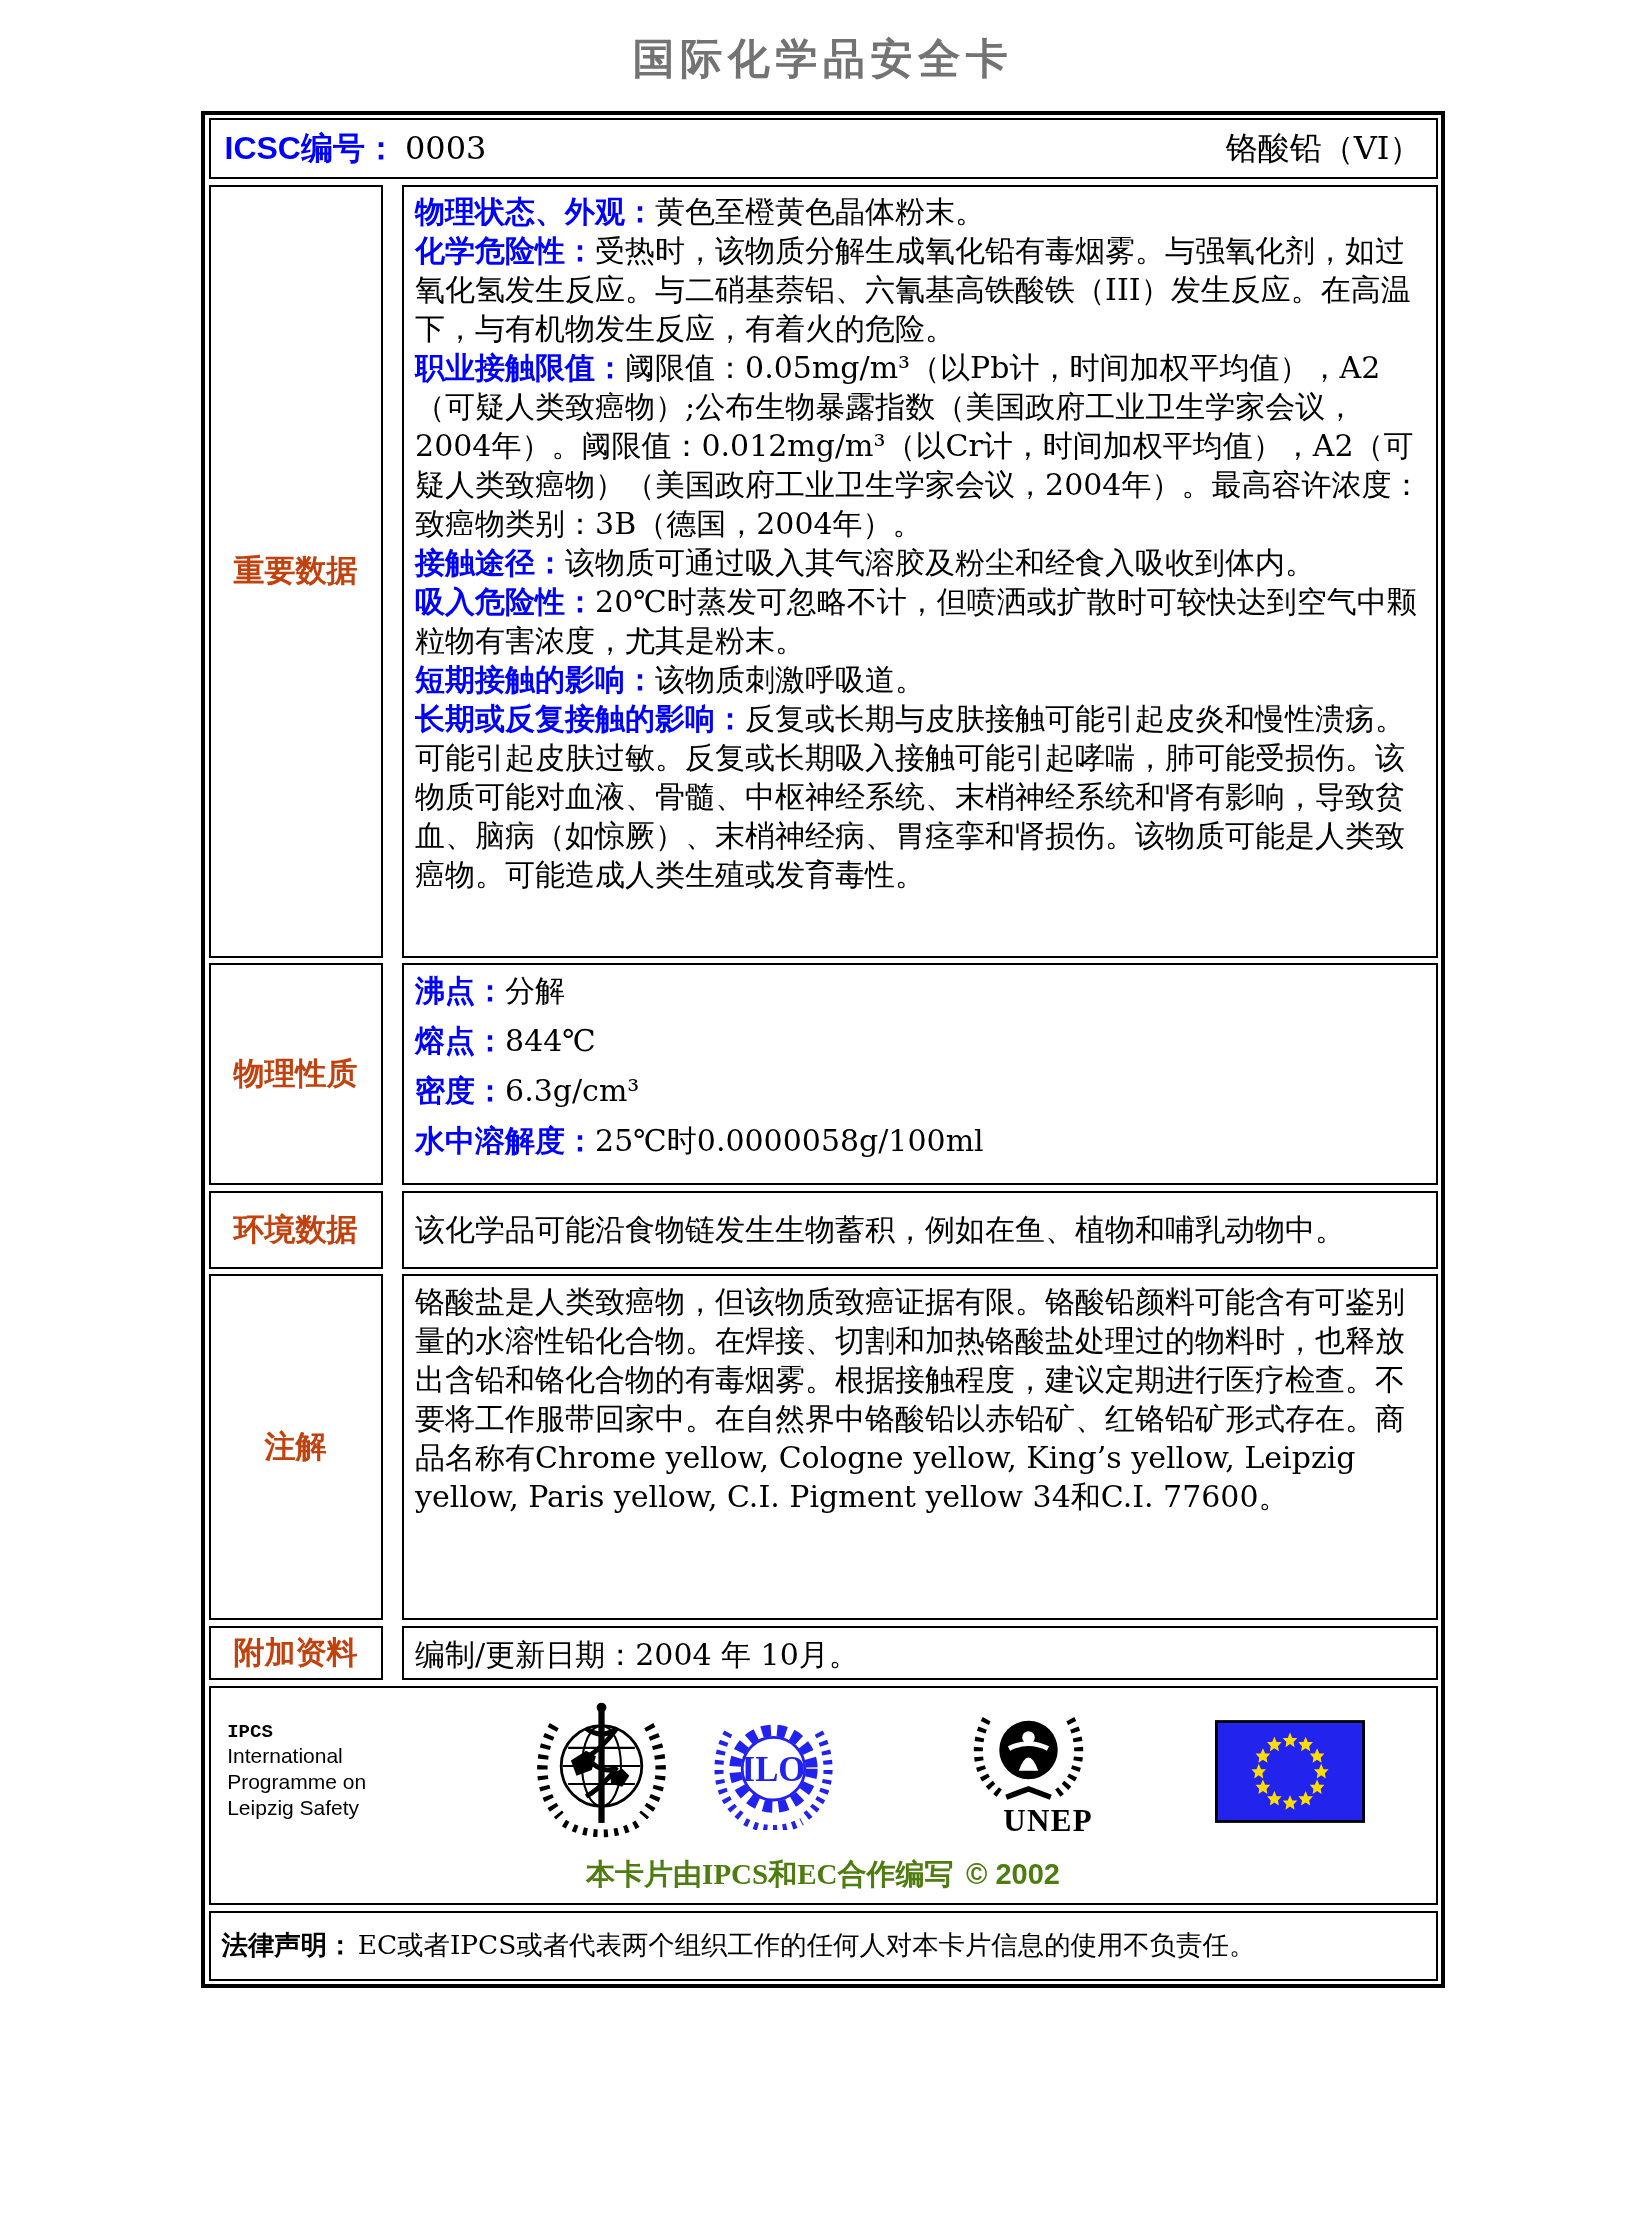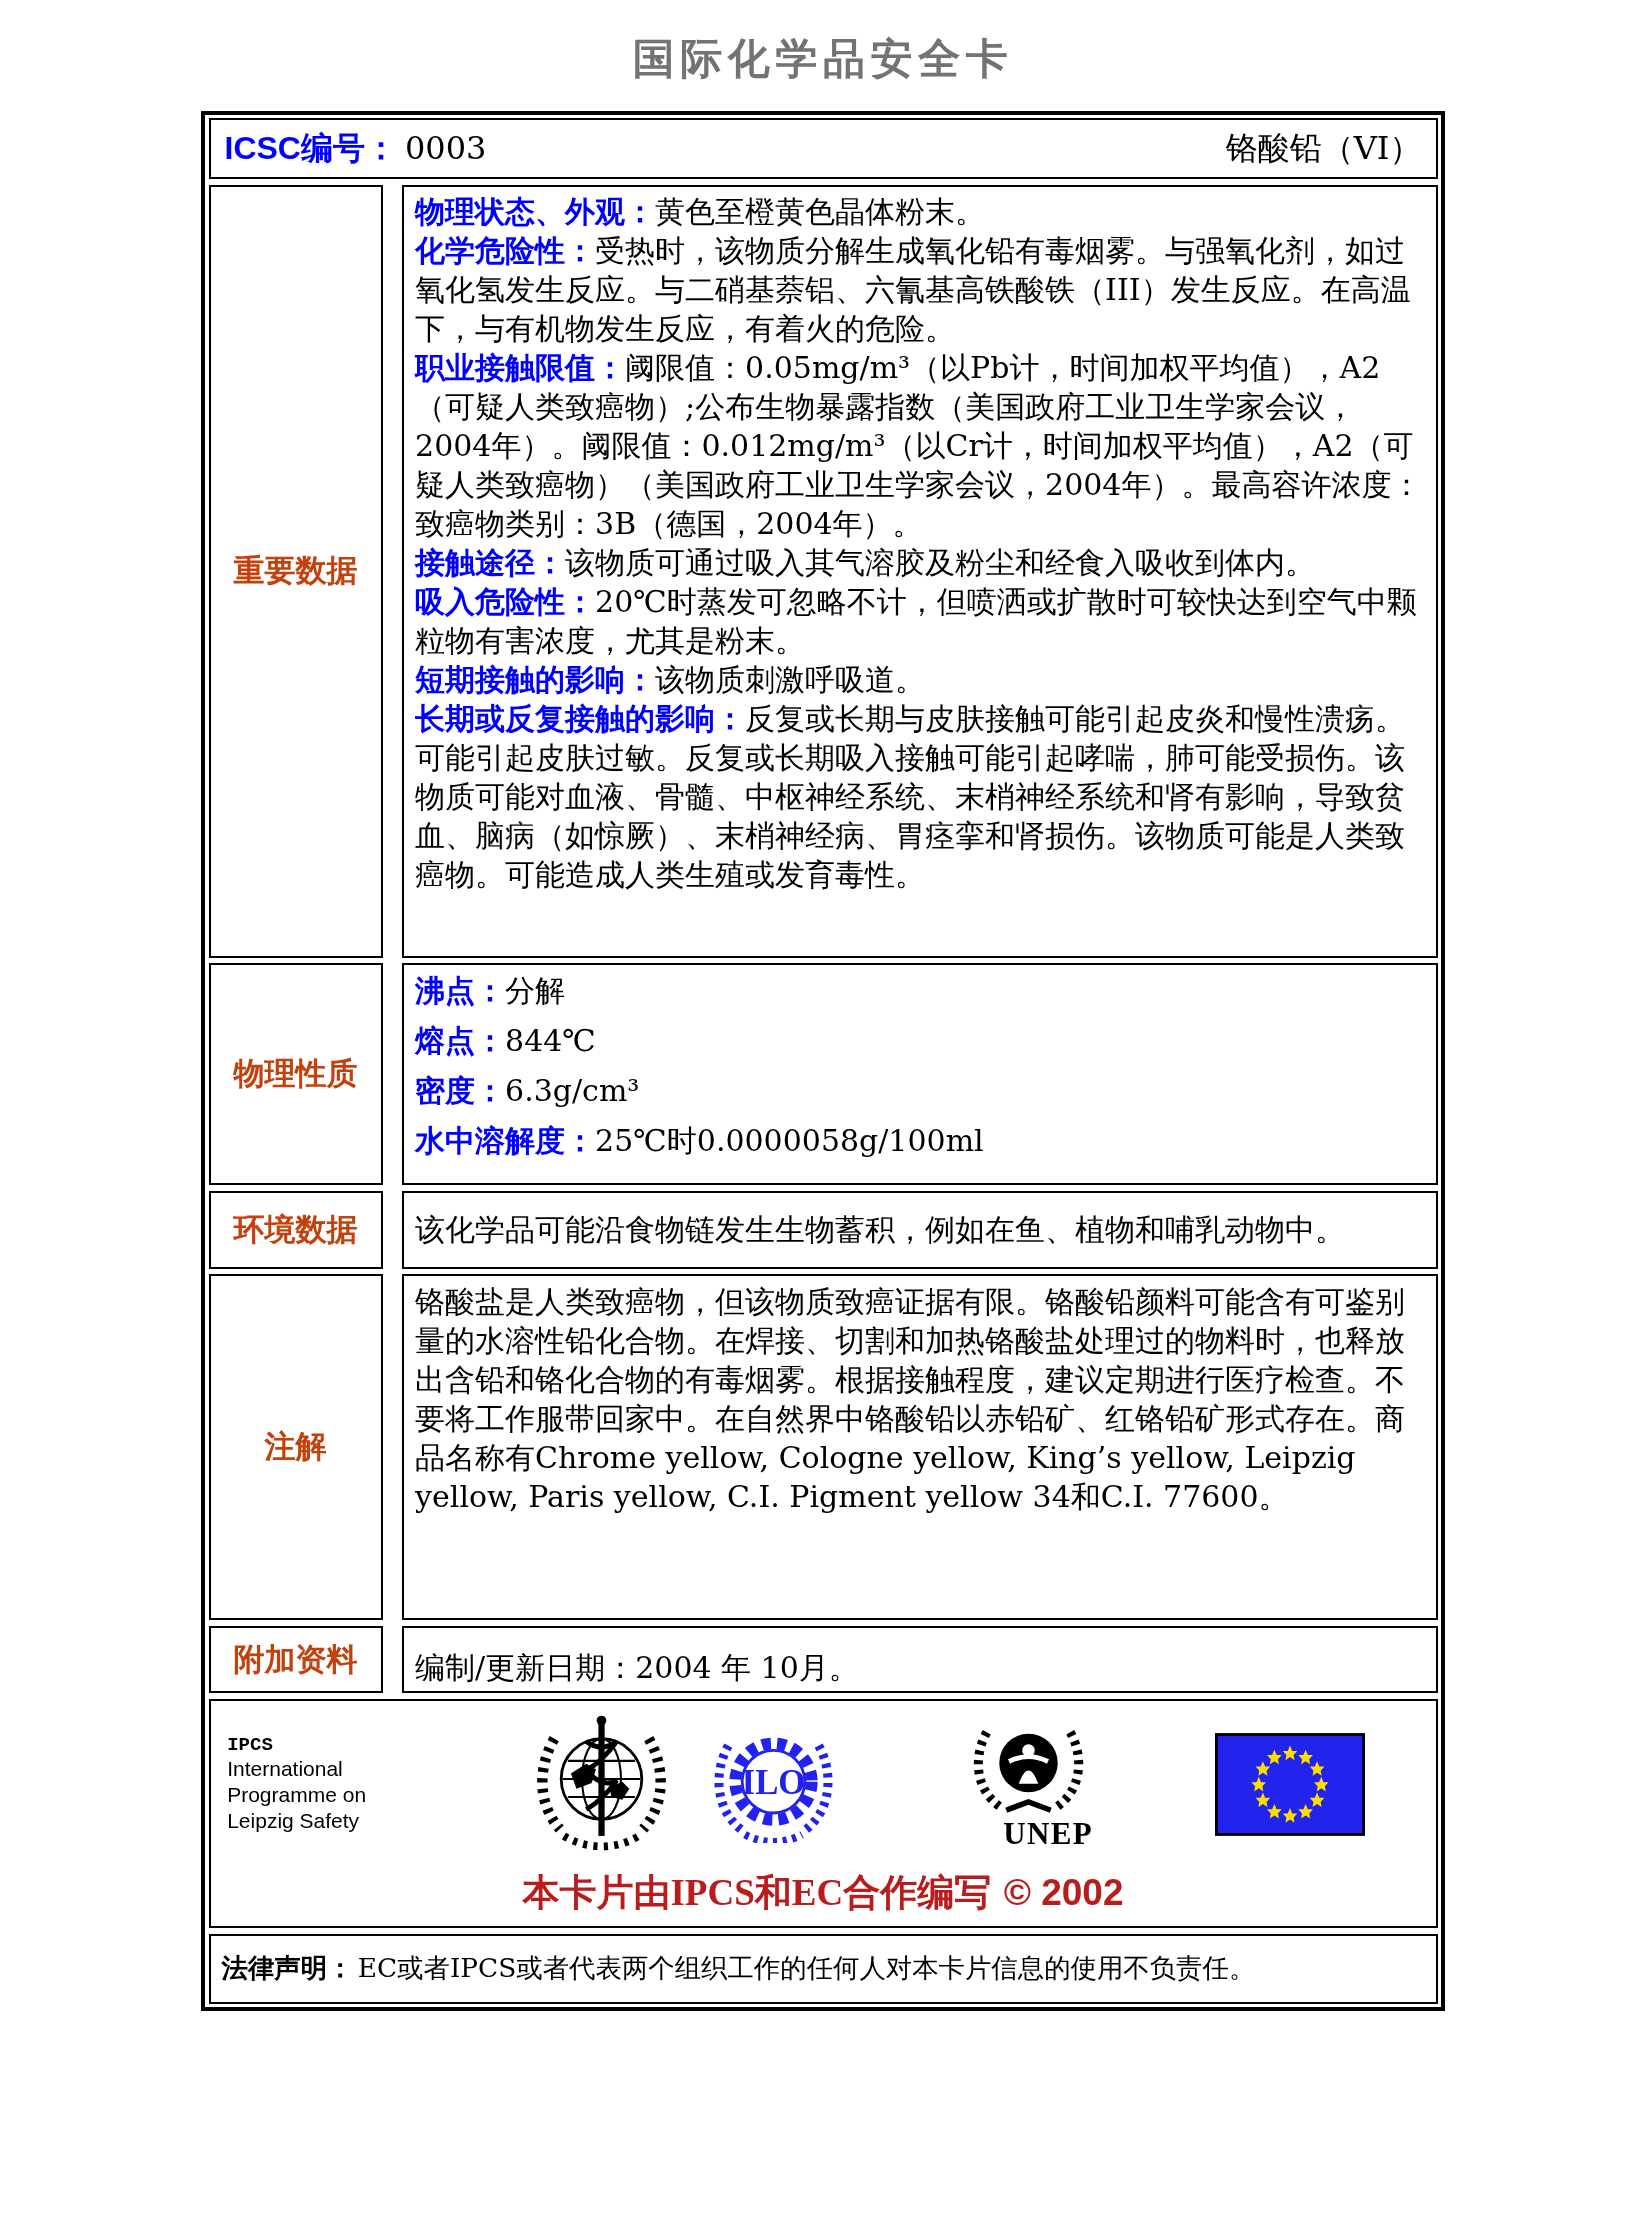--- a/index.html
+++ b/index.html
@@ -42,40 +42,40 @@
     font-family: "Liberation Sans", "DejaVu Sans", sans-serif;
     font-weight: bold; color: #c2410c; font-size: 31px; text-align: center;
   }
   .content-cell { flex: 1; padding: 5.6px 11px 7px; font-size: 30px; line-height: 1.3; margin-left: 14px; }
   .content-cell p { margin: 0; }
   .row-important .content-cell { min-height: 773px; }
   .row-physical  .content-cell { min-height: 222px; }
   .row-physical  p { margin-bottom: 11px; }
   .row-environment .content-cell { min-height: 78px; display: flex; align-items: center; }
   .row-notes .content-cell { min-height: 346px; }
-  .row-additional .content-cell { min-height: 43px; padding-top: 20px; padding-bottom: 4.2px; }
+  .row-additional .content-cell { min-height: 43px; padding-top: 7px; padding-bottom: 4.2px; }
 
   
   .logos-cell { flex: 1; min-height: 177px; padding: 11px 16.7px 8.3px; display: flex; flex-direction: column; }
   .logo-strip { display: flex; align-items: center; }
   .ipcs-block { width: 215px; }
   .ipcs-acronym { font-family: Liberation Mono, monospace; font-weight: bold; font-size: 19px; }
   .ipcs-line { font-family: "Liberation Sans", sans-serif; font-size: 21px; line-height: 1.25; }
   .logo { display: flex; flex-direction: column; align-items: center; }
   .logo-who  { margin-left: 90px; }
   .logo-ilo  { margin-left: 42px; }
   .logo-unep { margin-left: 129px; }
   .logo-eu   { margin-left: 122px; }
   .unep-word {
     font-family: "Liberation Serif", "DejaVu Serif", serif;
     font-weight: bold; font-size: 31px; letter-spacing: 1.4px; margin-top: -4.2px; margin-left: 40px;
   }
   .credit-line {
     margin-top: 11px; text-align: center;
-    font-weight: bold; color: #b91c1c; font-size: 37px;
+    font-weight: bold; color: #4d7c0f; font-size: 29px;
     font-family: "Liberation Serif", "DejaVu Serif", serif;
   }
   .credit-line .copyright { font-family: "Liberation Sans", sans-serif; font-weight: bold; margin-left: 12.5px; }
 
   
   .legal-cell {
     flex: 1; min-height: 70px; padding: 7px 11px;
     display: flex; align-items: center; font-size: 26.4px;
   }
   .legal-label {

